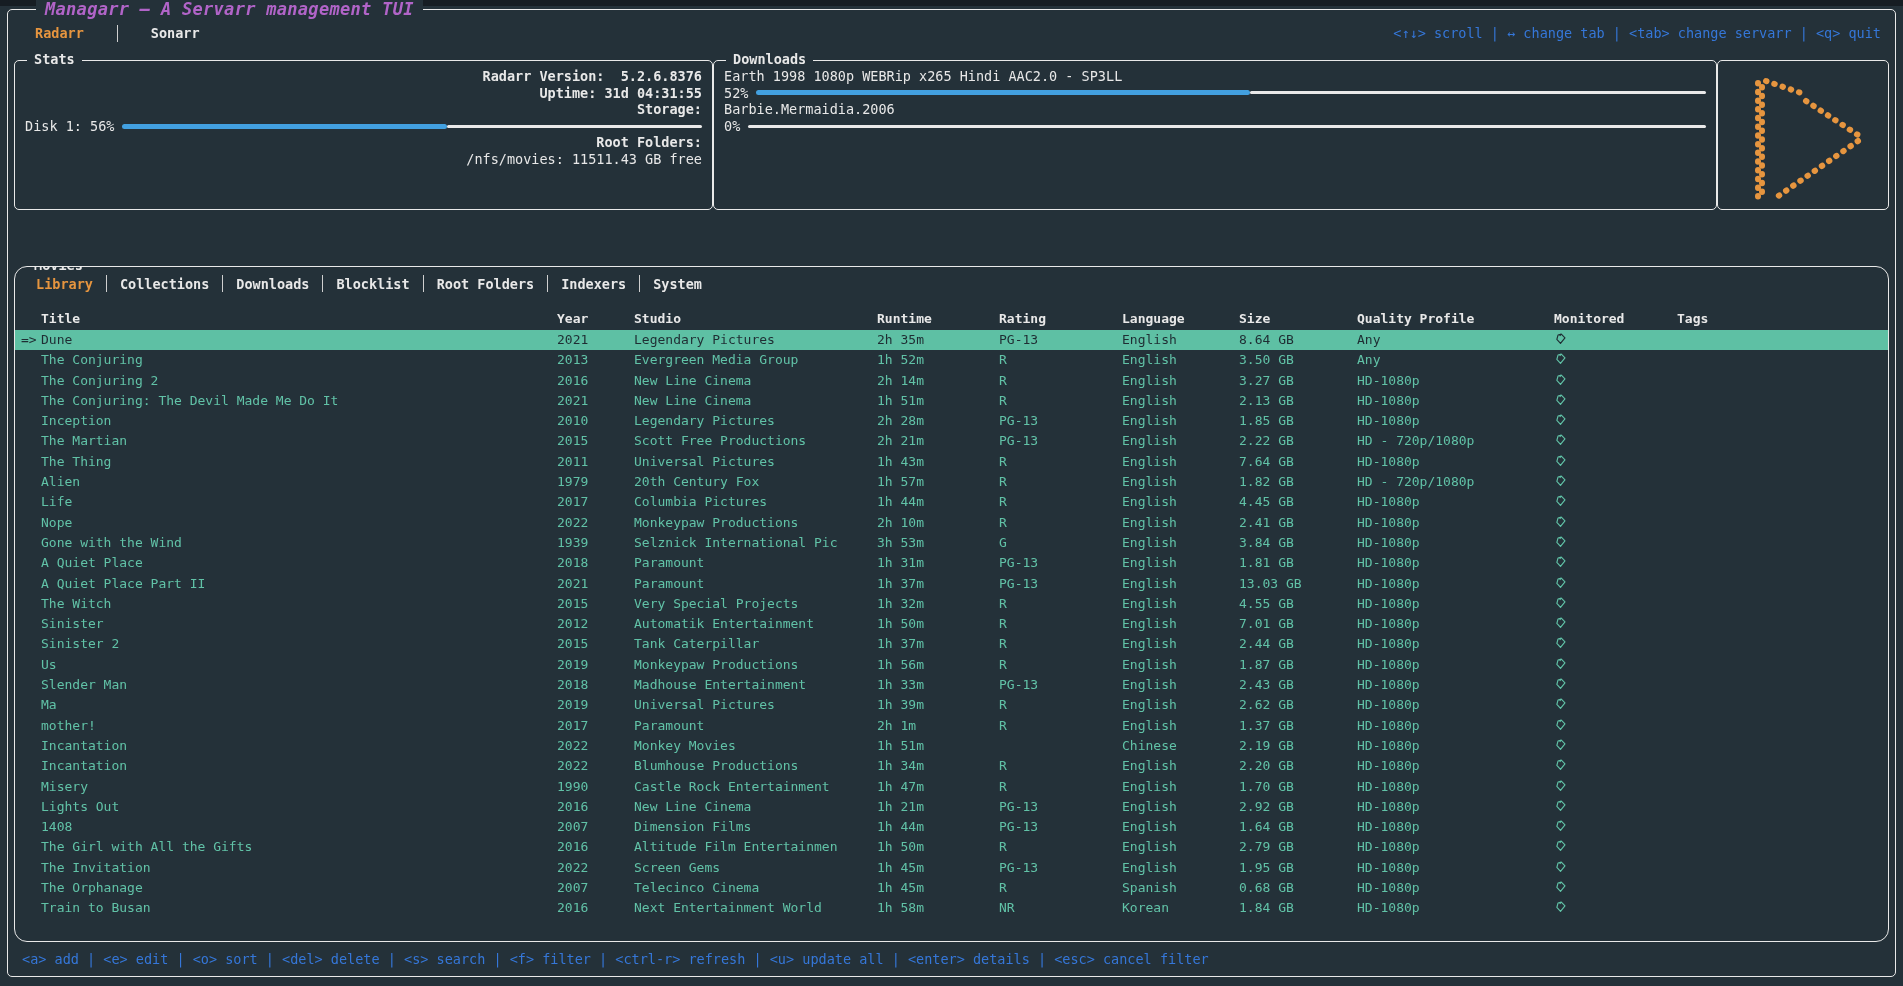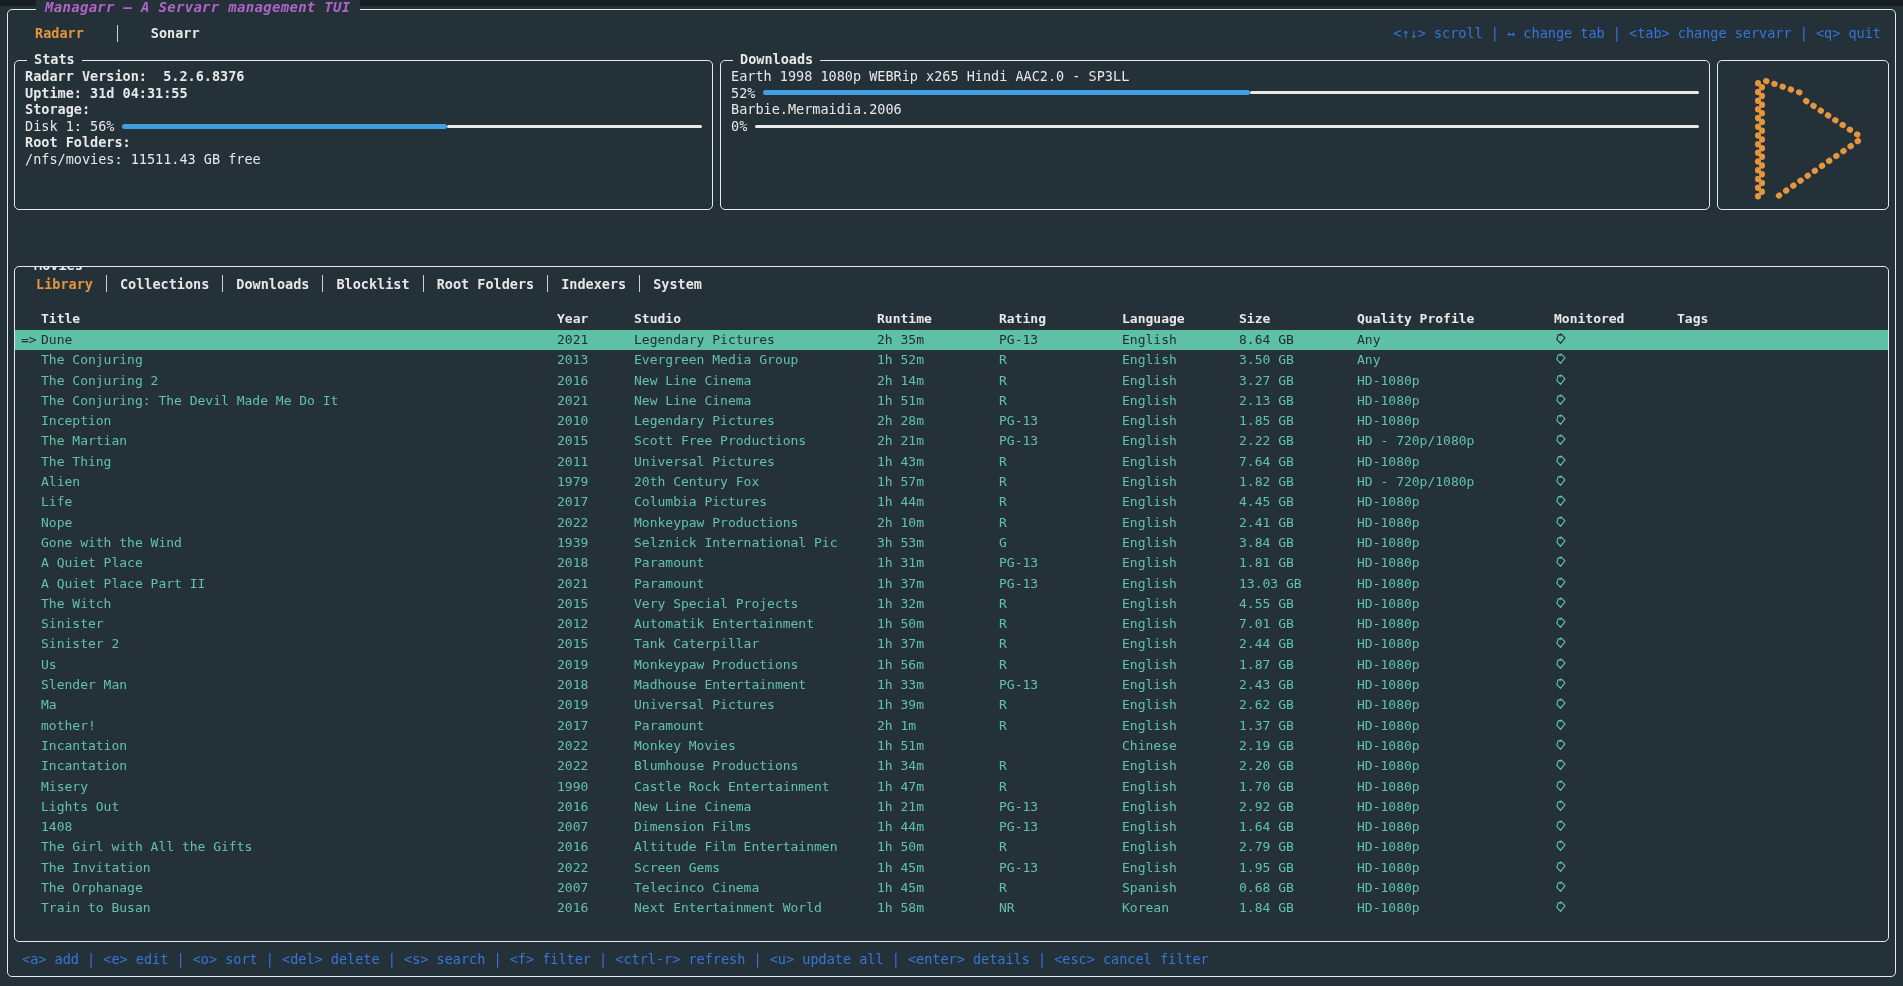--- a/index.html
+++ b/index.html
@@ -5,43 +5,43 @@
   :root{
     --bg:#243139; --bg-dark:#161d23; --fg:#e8e8e8; --border:#e9e9e9;
     --teal:#61c2a7; --sel-bg:#5ec0a4; --sel-fg:#1f2d33;
     --orange:#e6953f; --purple:#b164c8; --blue:#3577d9; --gauge:#42a0e0;
   }
   *{margin:0;padding:0;box-sizing:border-box;}
   html,body{width:1903px;height:986px;overflow:hidden;}
   body{background:var(--bg);font-family:"DejaVu Sans Mono",monospace;color:var(--fg);}
   .top-strip{height:6px;background:var(--bg-dark);}
   .app{position:relative;margin:3px 7px 0 7px;height:968px;border:1px solid var(--border);border-radius:5px;display:flex;flex-direction:column;}
-  .app-title{position:absolute;top:-11px;left:28px;background:var(--bg);padding:0 9px;color:var(--purple);font-weight:bold;font-style:italic;font-size:14px;letter-spacing:.3px;text-align:right;}
+  .app-title{position:absolute;top:-11px;left:28px;background:var(--bg);padding:0 9px;color:var(--purple);font-weight:bold;font-style:italic;font-size:17px;letter-spacing:.3px;text-align:right;}
   .hdr-row{display:flex;align-items:center;height:42px;padding:4px 14px 0 14px;flex:none;}
   .tabs{display:flex;align-items:center;gap:20px;}
   .tab{font-weight:bold;font-size:13.5px;padding:0 13px;color:var(--fg);cursor:default;}
   .tab.active{color:var(--orange);}
   .tab-sep{width:1px;height:17px;background:#cfcfcf;}
   .hints{margin-left:auto;color:var(--blue);font-size:13.5px;white-space:pre;}
-  .panels{display:flex;gap:7px;margin:8px 6px 0 6px;height:150px;flex:none;}
+  .panels{display:flex;margin:8px 6px 0 6px;height:150px;flex:none;}
   .panel{position:relative;border:1px solid var(--border);border-radius:5px;padding:7px 10px 6px 10px;}
   .panel-title{position:absolute;top:-10px;left:12px;background:var(--bg);padding:0 7px;font-weight:bold;font-size:13.5px;color:var(--fg);}
   .stats-panel{width:699px;flex:none;font-size:13.5px;font-weight:bold;}
-  .stats-panel .line{line-height:16.6px;white-space:pre;}
+  .stats-panel .line{line-height:16.6px;white-space:pre;text-align:right;}
   .stats-panel .line.reg{font-weight:normal;}
   .disk-line{display:flex;align-items:center;line-height:16.6px;font-weight:normal;}
   .gauge{flex:1;display:flex;align-items:center;margin-left:8px;}
   .gauge-fill{height:5px;border-radius:3px;background:var(--gauge);}
   .gauge-rest{height:3px;border-radius:2px;background:var(--border);flex:1;}
   .dl-panel{flex:1;font-size:13.5px;}
   .dl-name{line-height:16.6px;white-space:pre;}
   .dl-bar{display:flex;align-items:center;line-height:16.6px;}
   .dl-pct{margin-right:8px;}
   .logo-panel{width:172px;flex:none;display:flex;align-items:center;justify-content:center;}
-  .movies-panel{position:relative;border:1px solid var(--border);border-radius:5px;margin:56px 6px 0 6px;flex:1;display:flex;flex-direction:column;overflow:hidden;}
+  .movies-panel{position:relative;border:1px solid var(--border);border-radius:13px;margin:56px 6px 0 6px;flex:1;display:flex;flex-direction:column;overflow:hidden;}
   .movie-tabs{display:flex;align-items:center;padding:8px 10px 2px 8px;flex:none;}
   .tbl{margin-top:14px;flex:1;display:flex;flex-direction:column;overflow:hidden;font-size:13px;}
   .tr{display:grid;grid-template-columns:26px 516px 77px 243px 122px 123px 117px 118px 197px 123px 1fr;height:20.3px;line-height:20.3px;white-space:nowrap;color:var(--teal);}
   .tr.hdr{color:var(--fg);font-weight:bold;height:22px;line-height:22px;}
   .tr.sel{background:var(--sel-bg);color:var(--sel-fg);}
   .tr .c{overflow:hidden;}
   .tr .c.marker{padding-left:6px;}
   .tag-ic{display:inline-block;vertical-align:-2px;}
   .help-bar{flex:none;height:34px;display:flex;align-items:center;padding:0 14px;color:var(--blue);font-size:13.5px;white-space:pre;}
 </style>

